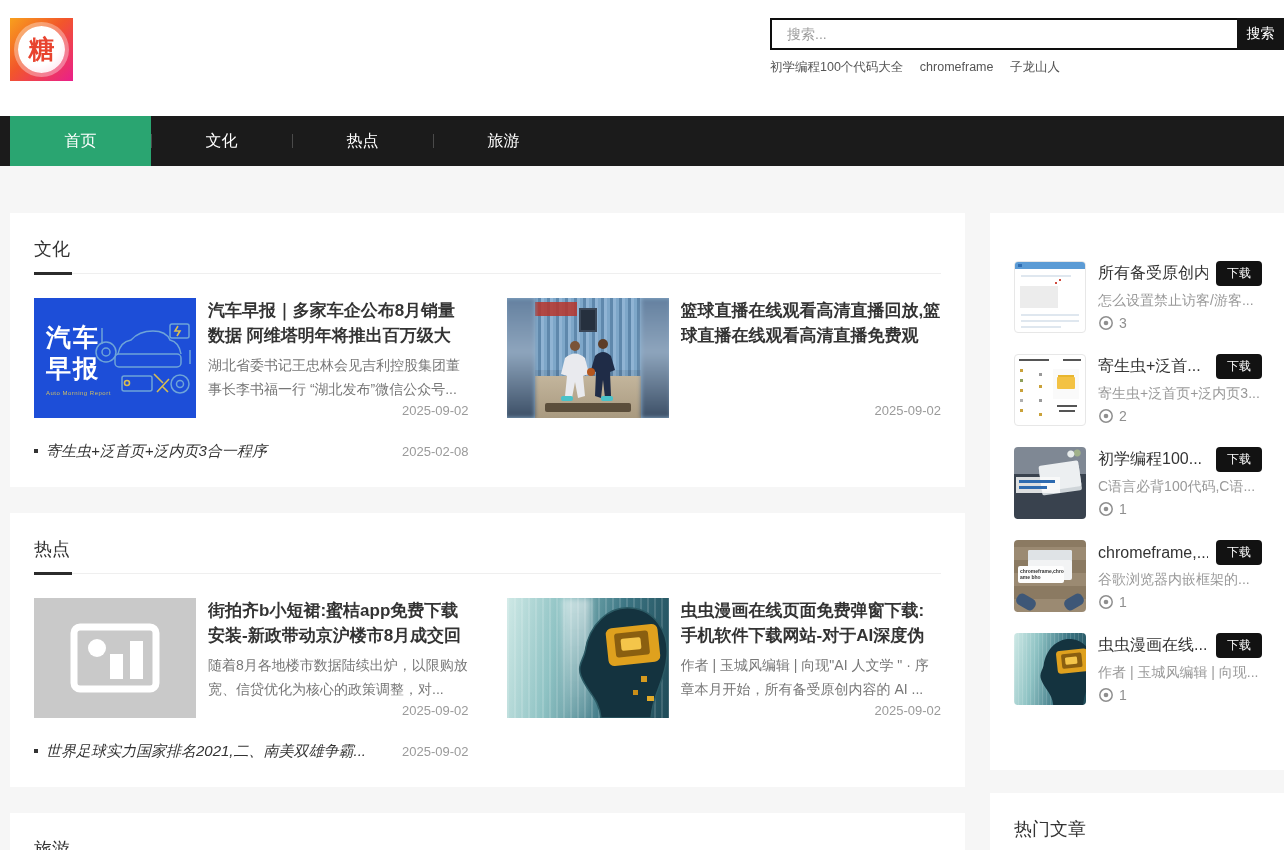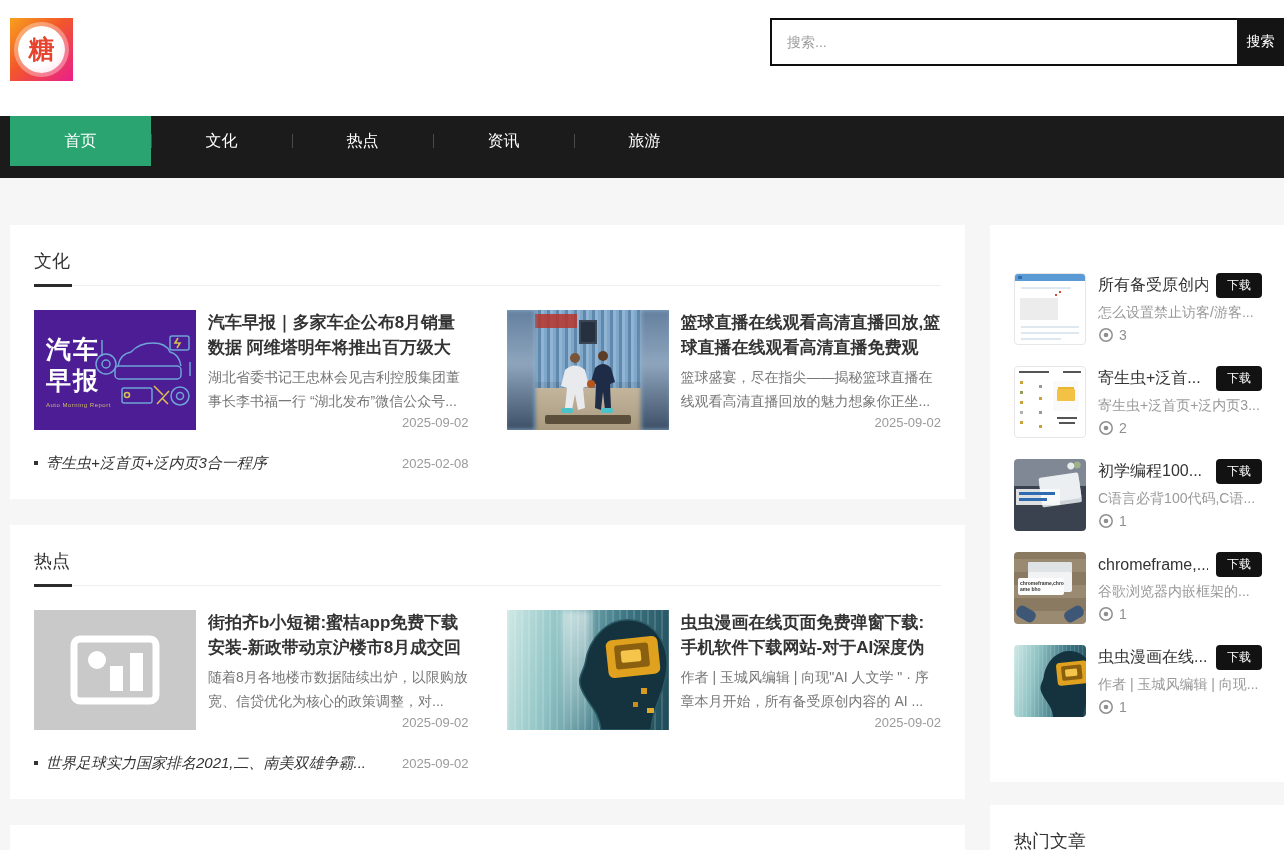--- a/index.html
+++ b/index.html
@@ -14,31 +14,31 @@
   .site-header { background:#fff; height:116px; position:relative; }
   .logo { position:absolute; left:10px; top:18px; width:63px; height:63px;
     background:linear-gradient(135deg,#f8a01d 0%,#f2562b 45%,#ea1f8b 100%);
     display:flex; align-items:center; justify-content:center; cursor:pointer; }
   .logo-circle { width:47px; height:47px; border-radius:50%;
     background:radial-gradient(circle at 40% 35%, #ffffff 55%, #ffd9e6 100%);
     box-shadow:0 0 0 4px rgba(255,255,255,.35);
     display:flex; align-items:center; justify-content:center;
     color:#e8432e; font-size:26px; font-weight:bold; }
   .search-area { position:absolute; right:0; top:18px; width:514px; }
-  .search-row { display:flex; height:48px; }
+  .search-row { display:flex; height:32px; }
   .search-input { flex:1; border:2px solid #0e0e0e; border-right:none; padding:0 15px;
     font-size:14px; color:#333; outline:none; font-family:inherit; background:#fff; }
   .search-input::placeholder { color:#9d9d9d; }
   .search-btn { width:47px; background:#141414; color:#fff; border:none; font-size:14px;
     cursor:pointer; font-family:inherit; }
   .hot-links { margin-top:9px; font-size:12.5px; color:#555; }
   .hot-links a { color:#555; text-decoration:none; margin-right:13px; cursor:pointer; }
 
   
-  .main-nav { background:#1b1b1b; height:62px; }
+  .main-nav { background:#1b1b1b; height:50px; }
   .main-nav ul { list-style:none; display:flex; padding-left:10px; height:50px; }
   .main-nav li { width:141px; text-align:center; line-height:50px; position:relative; cursor:pointer; }
   .main-nav li a { color:#fff; font-size:16px; text-decoration:none; display:block; }
   .main-nav li + li::before { content:""; position:absolute; left:0; top:18px;
     width:1px; height:14px; background:#4a4a4a; }
   .main-nav li.active { background:#2aa571; }
   .main-nav li.active::before { display:none; }
 
   
   .content { display:flex; margin-top:47px; padding:0 0 0 10px; align-items:flex-start; }
@@ -79,21 +79,21 @@
   .app-info { flex:1; min-width:0; }
   .app-row1 { display:flex; align-items:center; justify-content:space-between; }
   .app-title { font-size:16px; color:#333; white-space:nowrap; overflow:hidden; }
   .dl-badge { background:#121212; color:#fff; font-size:12px; padding:4px 11px;
     border-radius:4px; flex:none; margin-left:8px; cursor:pointer; }
   .app-desc { font-size:14px; color:#999; margin-top:6px; white-space:nowrap; overflow:hidden; }
   .app-views { display:flex; align-items:center; margin-top:5px; color:#8f8f8f; font-size:14px; }
   .app-views svg { margin-right:5px; }
 
   
-  .thumb-auto { background:#4c1d95; }
+  .thumb-auto { background:#1d4ed8; }
   .auto-txt { position:absolute; left:12px; top:24px; color:#fff; font-weight:bold;
     font-size:25px; line-height:31px; letter-spacing:2px; }
   .auto-cap { position:absolute; left:12px; top:92px; font-size:6px; color:#cdbd66; letter-spacing:.5px; }
   .auto-art { position:absolute; right:2px; top:10px; }
 
   
   .thumb-bb { background:#8fb3d2; }
   .bb-side { position:absolute; top:0; bottom:0; width:30px;
     background:linear-gradient(#64809f 0%,#8ea5bd 45%,#3c4f66 100%); filter:blur(2px); }
   .bb-side.l { left:-2px; } .bb-side.r { right:-2px; }
@@ -170,36 +170,38 @@
     <div class="logo">
       <div class="logo-circle">
         <span>糖</span>
       </div>
     </div>
     <div class="search-area">
       <div class="search-row">
         <input class="search-input" type="text" placeholder="搜索..." style="">
         <button class="search-btn">搜索</button>
       </div>
+      <div class="hot-links">
+        <a>初学编程100个代码大全</a>
+        <a>chromeframe</a>
+        <a>子龙山人</a>
+      </div>
     </div>
   </header>
 
   <nav class="main-nav">
     <ul>
       <li class="active">
           <a>首页</a>
         </li>
       <li>
           <a>文化</a>
         </li>
       <li>
           <a>热点</a>
-        </li>
-      <li>
-          <a>资讯</a>
         </li>
       <li>
           <a>旅游</a>
         </li>
     </ul>
   </nav>
 
   <div class="content">
 
     <main class="col-main">
@@ -256,21 +258,20 @@
                 <circle cx="38" cy="34" r="4" fill="#b5561d"></circle>
                 <rect x="8" y="58" width="12" height="5" rx="2" fill="#49c2c9"></rect>
                 <rect x="48" y="58" width="12" height="5" rx="2" fill="#49c2c9"></rect>
               </svg>
               <div class="bb-cap"></div>
               <div class="bb-side l"></div>
               <div class="bb-side r"></div>
             </div>
             <div class="art-body">
               <h3>篮球直播在线观看高清直播回放,篮球直播在线观看高清直播免费观看...</h3>
-              <p>篮球盛宴，尽在指尖——揭秘篮球直播在线观看高清直播回放的魅力想象你正坐...</p>
               <time>2025-09-02</time>
             </div>
           </article>
         </div>
         <ul class="news-list">
           <li>
             <span class="bullet"></span>
             <a>寄生虫+泛首页+泛内页3合一程序</a>
             <time>2025-02-08</time>
           </li>

